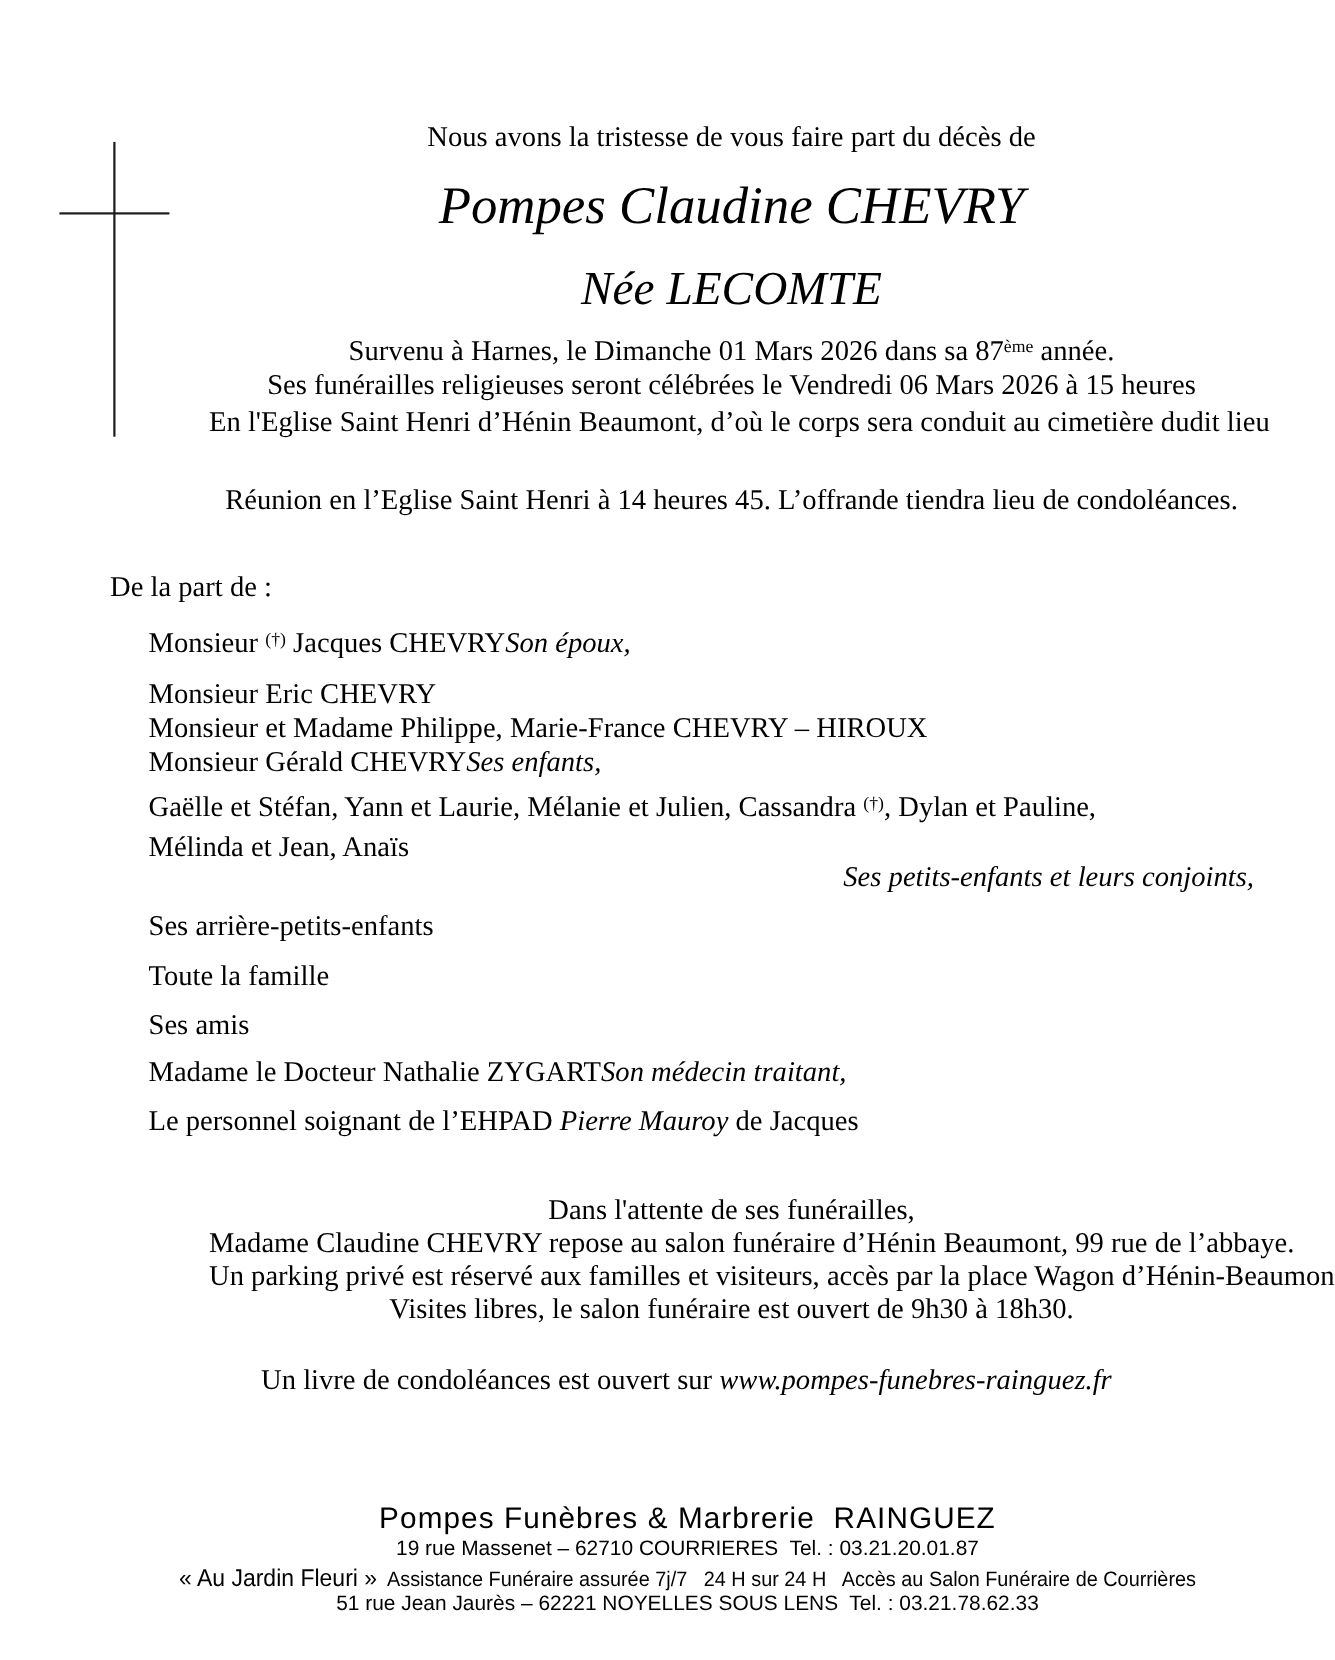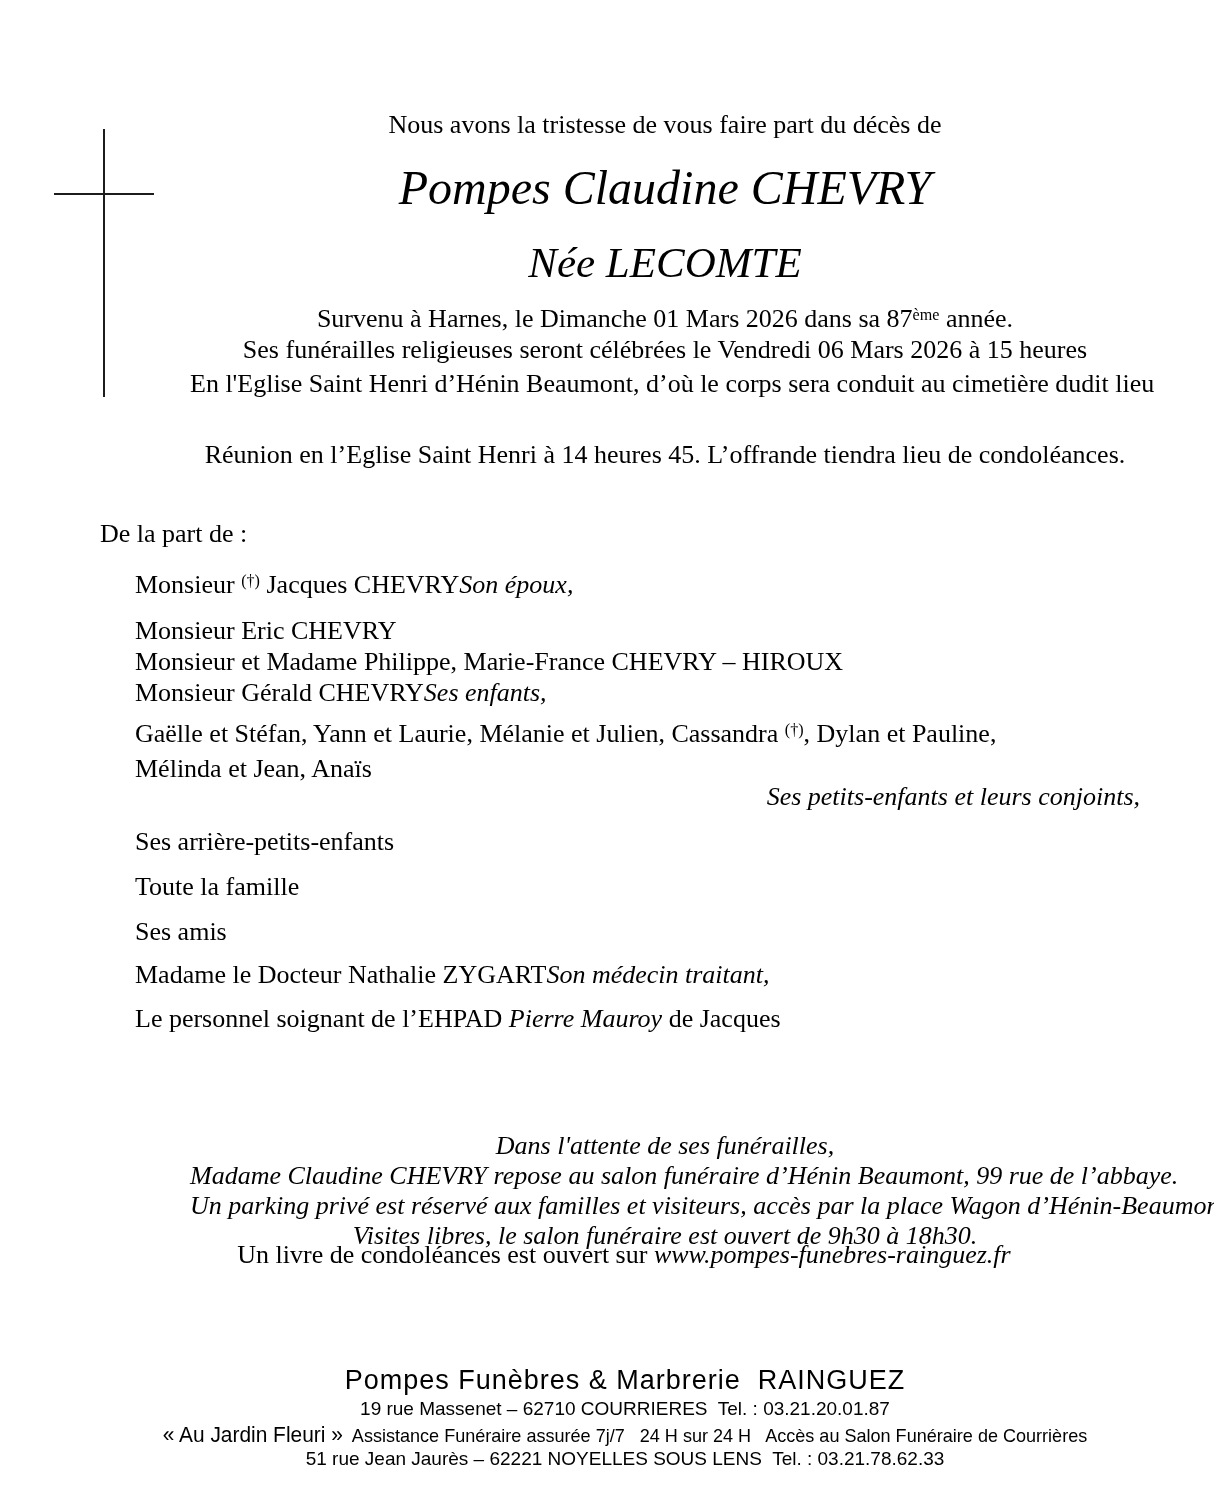--- a/index.html
+++ b/index.html
@@ -39,21 +39,21 @@
   .row-spouse{top:568px;font-size:26px;line-height:34px;}
   .l-children{top:615px;font-size:26px;line-height:31px;}
   .l-gc{top:718px;font-size:26px;line-height:32px;}
   .l-gclabel{top:780px;font-size:26px;line-height:34px;}
   .l-arriere{top:825px;font-size:26px;line-height:34px;}
   .l-toute{top:870px;font-size:26px;line-height:34px;}
   .l-amis{top:915px;font-size:26px;line-height:34px;}
   .row-doctor{top:958px;font-size:26px;line-height:34px;}
   .l-ehpad{top:1002px;font-size:26px;line-height:34px;}
 
-  .l-attente{top:1085px;font-size:26px;line-height:30px;font-style:italic;margin-top:46px;}
+  .l-attente{top:1085px;font-size:26px;line-height:30px;}
   .l-livre{top:1238px;left:108px;right:74px;font-size:26px;line-height:34px;}
 
   
   .sans{font-family:"Liberation Sans", sans-serif;}
   .f-company{top:1365px;left:36px;right:0;font-size:27px;line-height:31px;letter-spacing:1px;}
   .f-addr1{top:1398px;left:36px;right:0;font-size:19px;line-height:22px;}
   .f-jardin{top:1420px;left:36px;right:0;font-size:19px;line-height:30px;transform:scaleX(0.95);transform-origin:50% 50%;}
   .f-brand{font-size:22px;}
   .f-addr2{top:1448px;left:36px;right:0;font-size:19px;line-height:22px;}
 </style>

